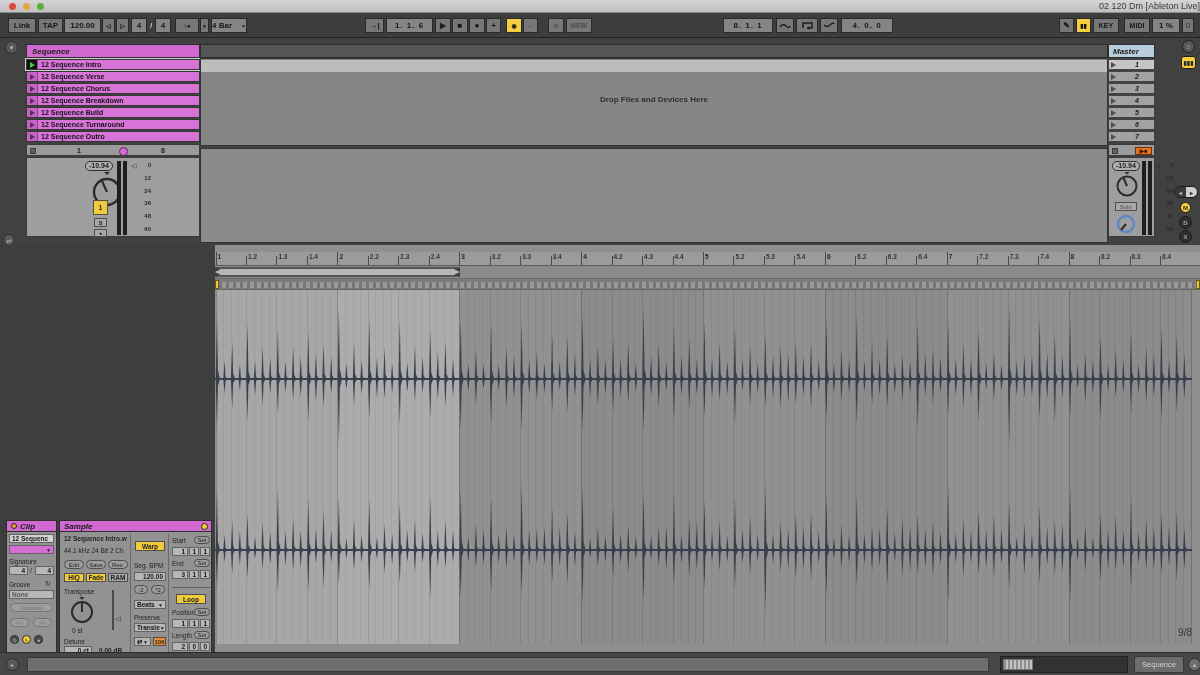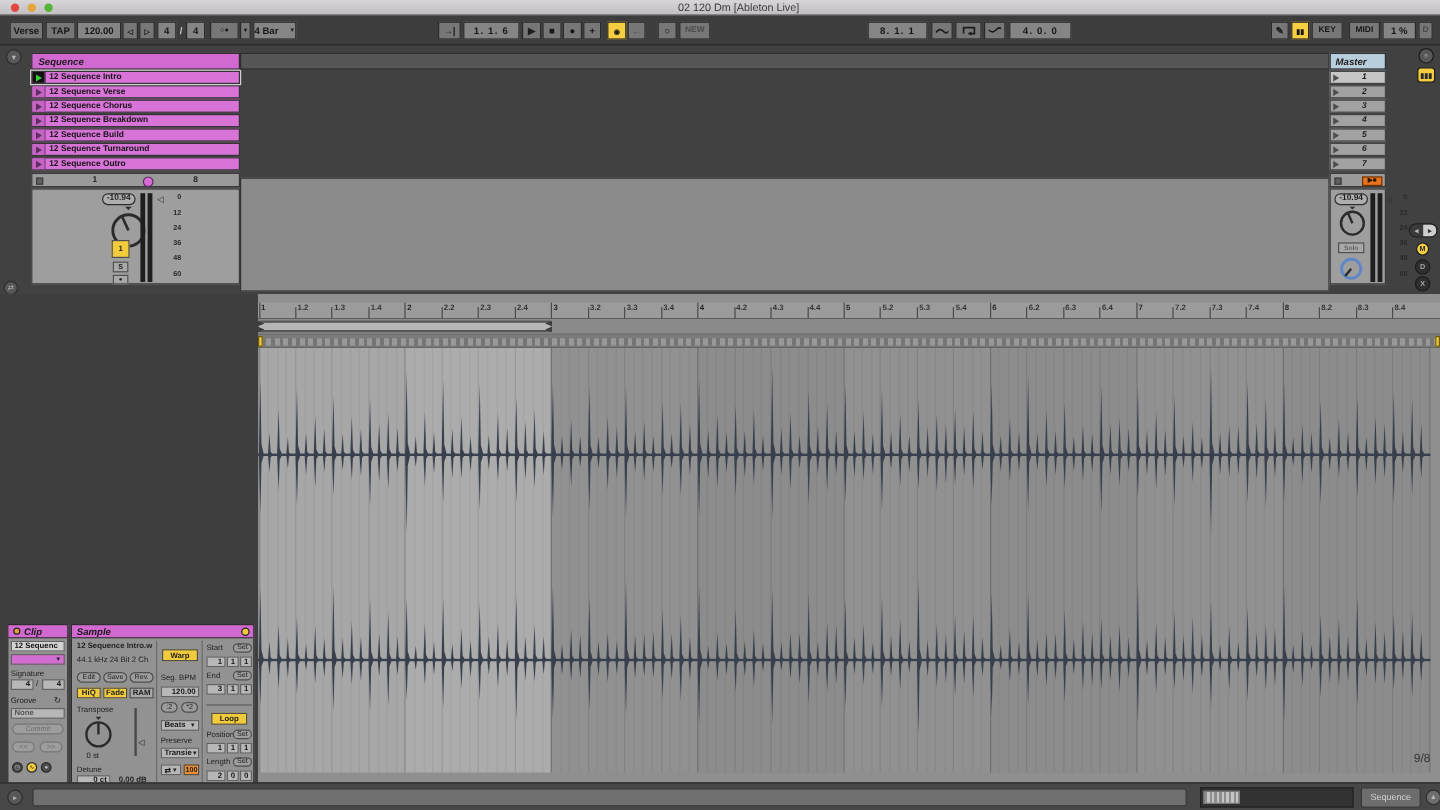--- a/index.html
+++ b/index.html
@@ -7,21 +7,21 @@
   #app {
     position:relative; width:1200px; height:675px; overflow:hidden;
     font-family:"Liberation Sans", sans-serif;
     background:#414141; -webkit-font-smoothing:antialiased;
   }
   .abs { position:absolute; }
 
   
   #titlebar { left:0; top:0; width:1200px; height:13px; background:linear-gradient(#d8d5d8,#c2bfc2); border-bottom:1px solid #8f8c8f; }
   .tl-dot { position:absolute; top:3px; width:7px; height:7px; border-radius:50%; }
-  #title-text { position:absolute; left:0; right:0; top:1px; text-align:center; font-size:9px; color:#3a3a3a;margin-left:31px; }
+  #title-text { position:absolute; left:0; right:0; top:1px; text-align:right; font-size:9px; color:#3a3a3a;margin-left:31px; }
 
   
   #transport { left:0; top:13px; width:1200px; height:25px; background:#3d3d3d; border-bottom:1px solid #232323; }
   .tbtn, .tfld {
     position:absolute; top:5px; height:15px; display:flex; align-items:center; justify-content:center;
     background:#777; border:1px solid #2a2a2a; color:#161616; font-size:8px; font-weight:bold;
   }
   .tfld { background:#858585; }
   .tbtn.yellow { background:#f5ce42; }
   .tbtn.dim { color:#4c4c4c; }
@@ -121,21 +121,21 @@
 <div id="app">
 
   <div id="titlebar" class="abs">
     <span class="tl-dot" style="left:9px;background:#e0483e;"></span>
     <span class="tl-dot" style="left:23px;background:#e5a73c;"></span>
     <span class="tl-dot" style="left:37px;background:#54b435;"></span>
     <div id="title-text">02 120 Dm  [Ableton Live]</div>
   </div>
 
   <div id="transport" class="abs">
-    <div class="tbtn" style="left:8px;width:28px;">Verse</div>
+    <div class="tbtn" style="left:8px;width:28px;">Link</div>
     <div class="tbtn" style="left:38px;width:25px;">TAP</div>
     <div class="tfld" style="left:64px;width:37px;">120.00</div>
     <div class="tbtn" style="left:102px;width:13px;font-size:6px;">◁</div>
     <div class="tbtn" style="left:116px;width:13px;font-size:6px;">▷</div>
     <div class="tfld" style="left:131px;width:16px;">4</div>
     <div class="tbtn" style="left:147px;width:8px;border:none;background:transparent;color:#cfcfcf;">/</div>
     <div class="tfld" style="left:155px;width:16px;">4</div>
     <div class="tbtn" style="left:175px;width:24px;font-size:6px;">○●</div>
     <div class="tbtn" style="left:200px;width:9px;font-size:5px;">▾</div>
     <div class="tfld" style="left:211px;width:36px;">
@@ -258,20 +258,24 @@
             <span>24</span>
             <span>36</span>
             <span>48</span>
             <span>60</span>
           </div>
       </div>
     </div>
 
     <div id="grid-area">
       <div id="grid-header"></div>
+      <div id="grid-body">
+        <div id="scene1-hl"></div>
+        <div id="drop-text">Drop Files and Devices Here</div>
+      </div>
       <div id="grid-mixer"></div>
     </div>
 
     <div id="master-col">
       <div id="master-header">Master</div>
       <div id="master-scenes">
           <div class="scene-row sel">
             <span class="tri"></span>
                <span class="scene-num">1</span>
           </div>

